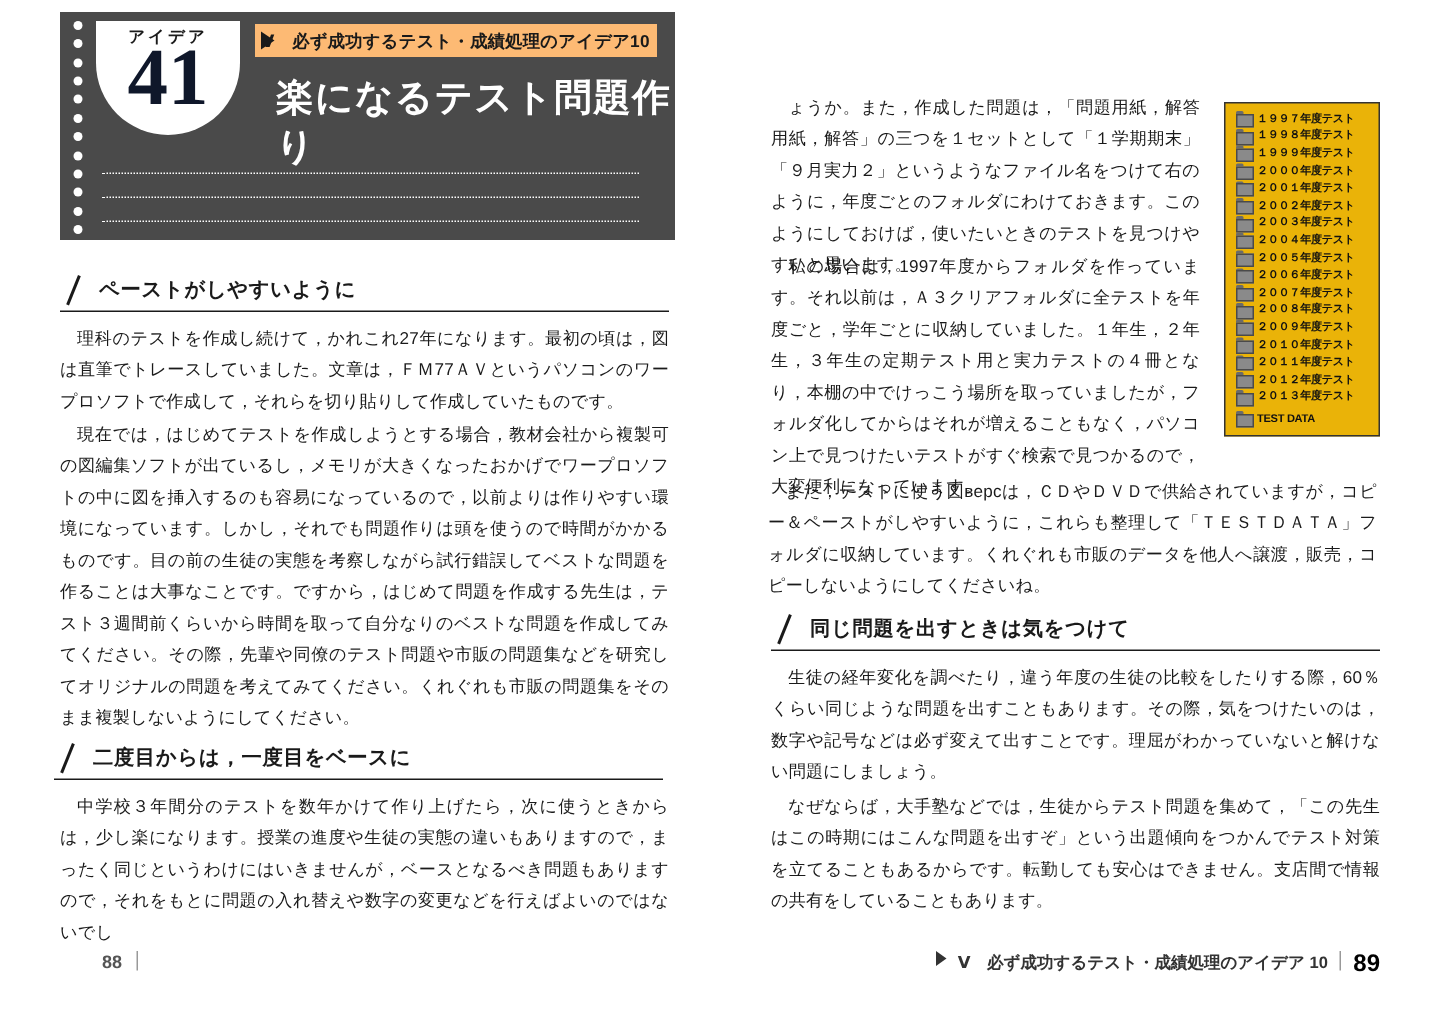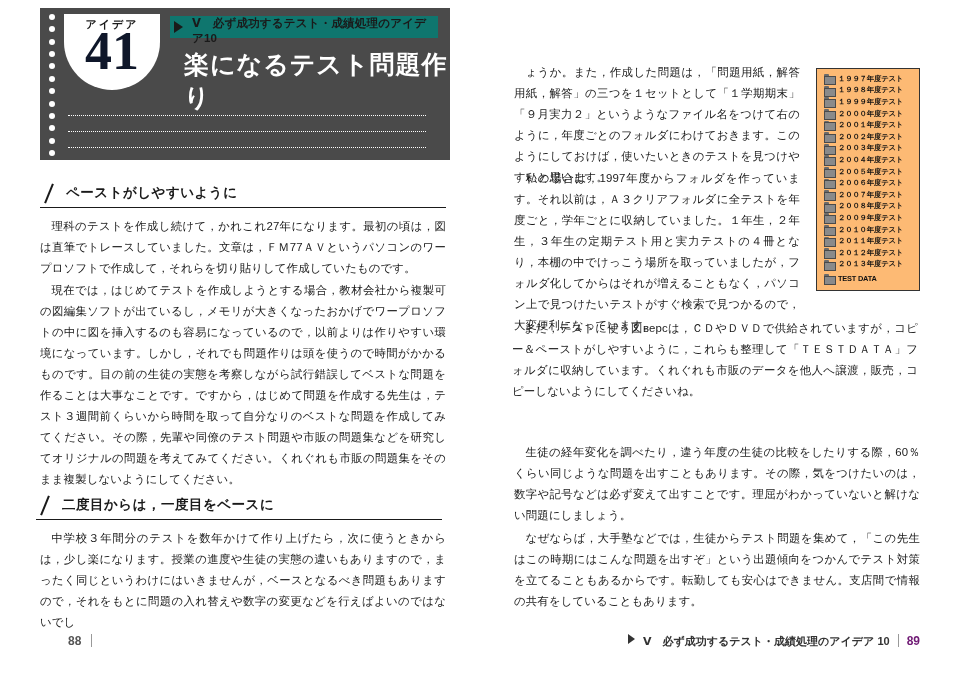--- a/index.html
+++ b/index.html
@@ -79,24 +79,24 @@
     line-height: 38px;
     font-weight: bold;
     color: #0f172a;
     font-family: "Liberation Serif", "DejaVu Serif", serif;
   }
 
   .chapter-tab {
     position: absolute;
     left: 170px; top: 16px;
     width: 268px; height: 22px;
-    background: #0f766e;
+    background: #fdba74;
     display: flex;
-    align-items: flex-start;
-    padding-left: 22px;
+    align-items: center;
+    padding-left: 4px;
     box-sizing: border-box;
   }
   .chapter-tab .tri {
     position: absolute;
     left: 4px; top: 5px;
     width: 0; height: 0;
     border-top: 6px solid transparent;
     border-bottom: 6px solid transparent;
     border-left: 9px solid #1a1a1a;
   }
@@ -200,29 +200,29 @@
     width: 0; height: 0;
     border-top: 5px solid transparent;
     border-bottom: 5px solid transparent;
     border-left: 7px solid #333;
   }
   .footer-right .sep {
     display: inline-block;
     width: 1px; height: 13px;
     background: #999;
   }
-  .footer-right .num { color: #701a75; font-size: 12px; }
+  .footer-right .num { color: #000000; font-size: 16px; }
 
   
   .folder-figure {
     position: absolute;
     left: 336px; top: 68px;
     width: 104px;
     border: 1px solid #333;
-    background: #fdba74;
+    background: #eab308;
     padding: 4px 2px 5px 3px;
     box-sizing: border-box;
   }
   .folder-figure .row {
     display: flex;
     align-items: center;
     height: 11.6px;
     gap: 3px;
     padding-left: 4px;
   }
@@ -451,20 +451,25 @@
             <i class="body"></i>
           </span>
           <span>TEST DATA</span>
         </div>
     </div>
 
     <div class="para indent" style="left:34px; top:168px; width:286px;">私の場合は，1997年度からフォルダを作っています。それ以前は，Ａ３クリアフォルダに全テストを年度ごと，学年ごとに収納していました。１年生，２年生，３年生の定期テスト用と実力テストの４冊となり，本棚の中でけっこう場所を取っていましたが，フォルダ化してからはそれが増えることもなく，パソコン上で見つけたいテストがすぐ検索で見つかるので，大変便利になっています。</div>
 
     <div class="para indent" style="left:32px; top:318px; width:406px;">また，テストに使う図версは，ＣＤやＤＶＤで供給されていますが，コピー＆ペーストがしやすいように，これらも整理して「ＴＥＳＴＤＡＴＡ」フォルダに収納しています。くれぐれも市販のデータを他人へ譲渡，販売，コピーしないようにしてくださいね。</div>
 
+    <div class="sec-head" style="left:34px; top:408px;">
+      <span class="slash"></span>
+      <span class="label">同じ問題を出すときは気をつけて</span>
+      <span class="rule"></span>
+    </div>
 
     <div class="para indent" style="left:34px; top:442px; width:406px;">生徒の経年変化を調べたり，違う年度の生徒の比較をしたりする際，60％くらい同じような問題を出すこともあります。その際，気をつけたいのは，数字や記号などは必ず変えて出すことです。理屈がわかっていないと解けない問題にしましょう。</div>
     <div class="para indent" style="left:34px; top:528px; width:406px;">なぜならば，大手塾などでは，生徒からテスト問題を集めて，「この先生はこの時期にはこんな問題を出すぞ」という出題傾向をつかんでテスト対策を立てることもあるからです。転勤しても安心はできません。支店間で情報の共有をしていることもあります。</div>
 
     <div class="footer-right">
       <span class="tri"></span>
       <span>Ⅴ　必ず成功するテスト・成績処理のアイデア 10</span>
       <span class="sep"></span>
       <span class="num">89</span>
     </div>

